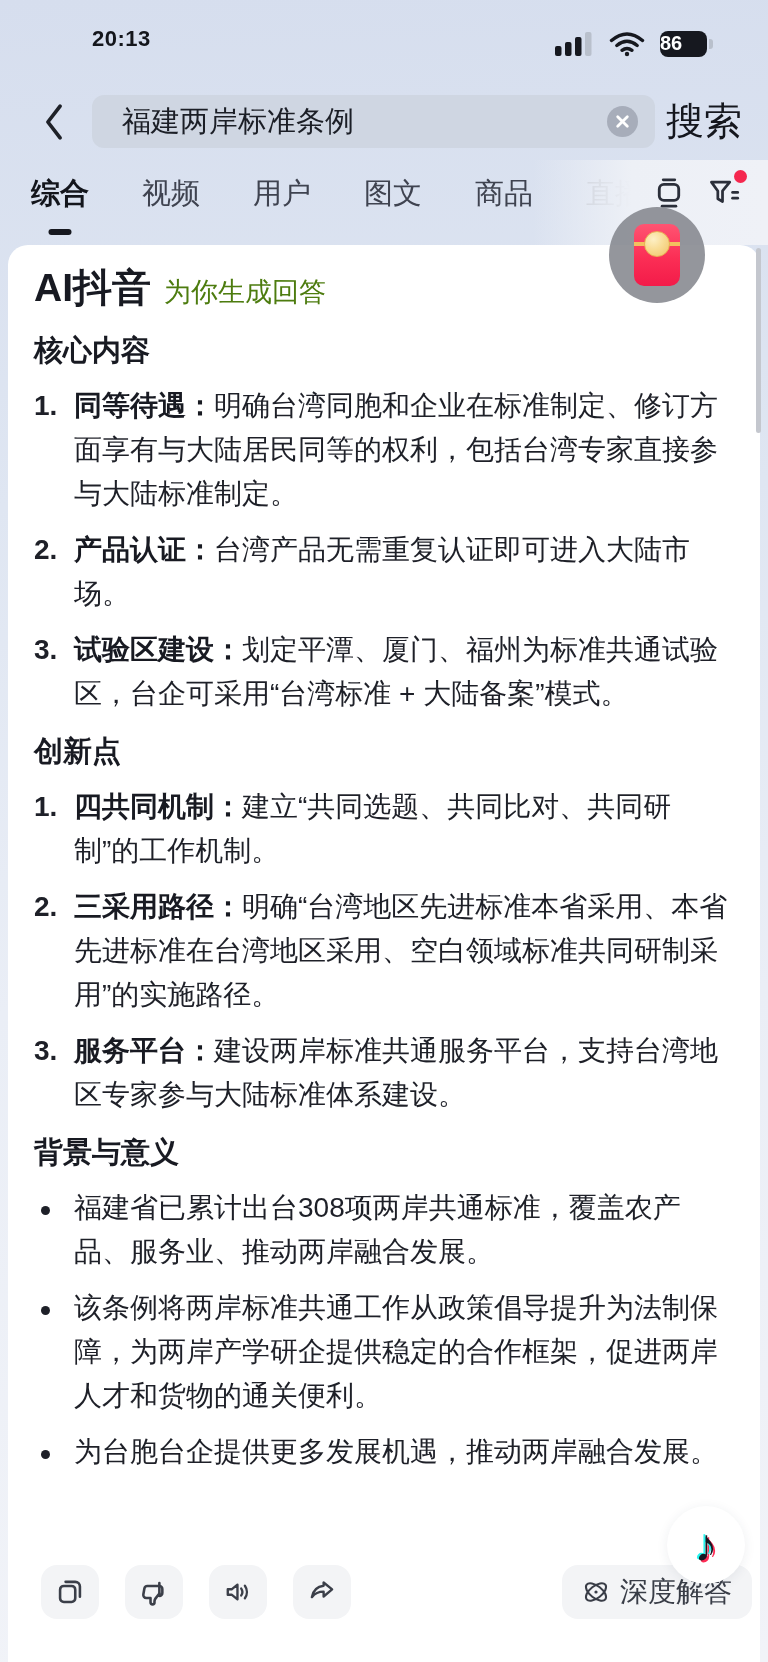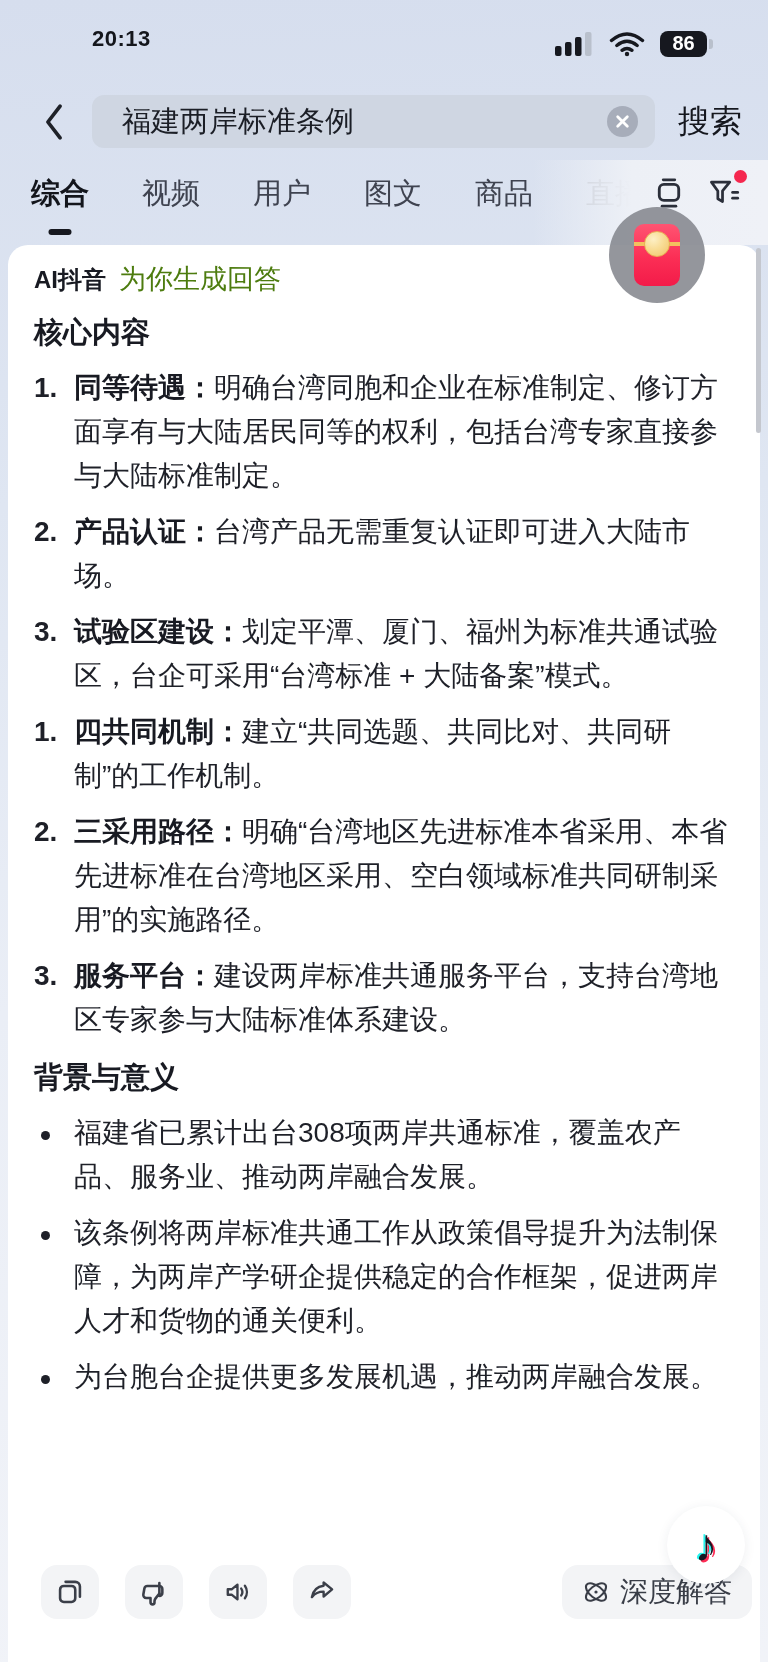--- a/index.html
+++ b/index.html
@@ -4,47 +4,47 @@
 <style>
   html,body{margin:0;padding:0;}
   body{font-family:"Liberation Sans","DejaVu Sans",sans-serif;background:#888;}
   .screen{position:relative;width:768px;height:1662px;margin:0 auto;overflow:hidden;
     background:linear-gradient(178deg,#d6deee 0%,#dfe6f2 30%,#eaeef6 60%,#f1f3f8 100%);}
   
   .statusbar{position:absolute;top:0;left:0;right:0;height:88px;}
   .time{position:absolute;left:92px;top:26px;font-size:22px;font-weight:700;color:#14161c;letter-spacing:.5px;}
   .status-icons{position:absolute;right:55px;top:30px;display:flex;align-items:center;gap:15px;}
   .battery{position:relative;width:47px;height:26px;background:#16181f;border-radius:8px;
-    color:#fff;font-size:20px;font-weight:700;display:flex;align-items:center;justify-content:center;}
+    color:#fff;font-size:20px;font-weight:700;display:flex;align-items:center;justify-content:flex-start;}
   .battery-cap{width:4px;height:10px;background:#b9c0cc;border-radius:0 3px 3px 0;margin-left:2px;}
   
   .search-row{position:absolute;top:95px;left:4px;right:0;height:53px;}
   .back-btn{position:absolute;left:30px;top:4px;width:40px;height:46px;display:flex;align-items:center;justify-content:center;}
   .search-field{position:absolute;left:88px;right:113px;top:0;height:53px;background:#cfd6e2;border-radius:12px;}
   .search-query{position:absolute;left:30px;top:0;line-height:53px;font-size:29px;color:#1b1e26;}
   .clear-btn{position:absolute;right:17px;top:11px;width:31px;height:31px;border-radius:50%;background:#a7adba;
     display:flex;align-items:center;justify-content:center;}
-  .search-submit{position:absolute;right:26px;top:0;height:53px;line-height:53px;font-size:32px;font-weight:500;color:#15171e;background:none;border:none;padding:0;font-family:inherit;}
+  .search-submit{position:absolute;right:26px;top:0;height:53px;line-height:53px;font-size:38px;font-weight:500;color:#15171e;background:none;border:none;padding:0;font-family:inherit;}
   
   .tab-row{position:absolute;top:160px;left:0;right:0;height:85px;}
   .tabs{display:flex;gap:53px;padding-left:31px;}
   .tab{position:relative;padding-top:14px;font-size:29px;color:#3f4350;flex:none;}
   .tab.active{font-weight:700;color:#13151c;}
   .tab.muted{color:#b9bec9;}
   .tab-underline{position:absolute;left:50%;transform:translateX(-50%);bottom:-21px;width:23px;height:6px;border-radius:3px;background:#16181f;}
   .tab-fade{position:absolute;top:0;right:0;bottom:0;width:235px;
     background:linear-gradient(90deg,rgba(236,240,247,0) 0%,#edf0f6 42%,#eff1f7 100%);}
   .tab-icons{position:absolute;right:28px;top:17px;display:flex;align-items:center;gap:23px;}
   .icon-wrap{position:relative;width:32px;height:32px;display:flex;align-items:center;justify-content:center;}
   .red-dot{position:absolute;top:-7px;right:-7px;width:13px;height:13px;border-radius:50%;background:#f5274e;}
   
   .card{position:absolute;top:245px;left:8px;right:8px;bottom:0;background:#ffffff;border-radius:20px 20px 0 0;
     padding:16px 30px 0 26px;box-sizing:border-box;}
   .ai-header{display:flex;align-items:baseline;gap:13px;margin-bottom:11px;}
-  .ai-brand{font-size:24px;font-weight:700;color:#181a22;text-align:center;}
+  .ai-brand{font-size:39px;font-weight:700;color:#181a22;text-align:center;}
   .ai-sub{font-size:27px;color:#4d7c0f;}
   .intro{margin:0 0 12px 0;font-size:28px;line-height:44px;color:#1e2028;}
   .sec-heading{margin:13px 0 12px 0;font-size:29px;line-height:44px;font-weight:700;color:#181a22;}
   .li{display:flex;margin-bottom:12px;}
   .li-marker{flex:none;width:40px;font-size:28px;line-height:44px;font-weight:700;color:#1e2028;}
   .li-marker .dot{display:inline-block;width:9px;height:9px;border-radius:50%;background:#1e2028;vertical-align:2px;margin-left:7px;}
   .li-content{flex:1;font-size:28px;line-height:44px;color:#1e2028;}
   .li-content b{font-weight:700;color:#181a22;}
   
   .toolbar{position:absolute;top:1565px;left:41px;right:16px;height:54px;display:flex;align-items:center;}
@@ -158,20 +158,21 @@
           <div class="li-content"><b>同等待遇：</b>明确台湾同胞和企业在标准制定、修订方面享有与大陆居民同等的权利，包括台湾专家直接参与大陆标准制定。</div>
         </div>
         <div class="li">
           <div class="li-marker">2.</div>
           <div class="li-content"><b>产品认证：</b>台湾产品无需重复认证即可进入大陆市场。</div>
         </div>
         <div class="li">
           <div class="li-marker">3.</div>
           <div class="li-content"><b>试验区建设：</b>划定平潭、厦门、福州为标准共通试验区，台企可采用“台湾标准 + 大陆备案”模式。</div>
         </div>
+        <h2 class="sec-heading">创新点</h2>
         <div class="li">
           <div class="li-marker">1.</div>
           <div class="li-content"><b>四共同机制：</b>建立“共同选题、共同比对、共同研制”的工作机制。</div>
         </div>
         <div class="li">
           <div class="li-marker">2.</div>
           <div class="li-content"><b>三采用路径：</b>明确“台湾地区先进标准本省采用、本省先进标准在台湾地区采用、空白领域标准共同研制采用”的实施路径。</div>
         </div>
         <div class="li">
           <div class="li-marker">3.</div>

